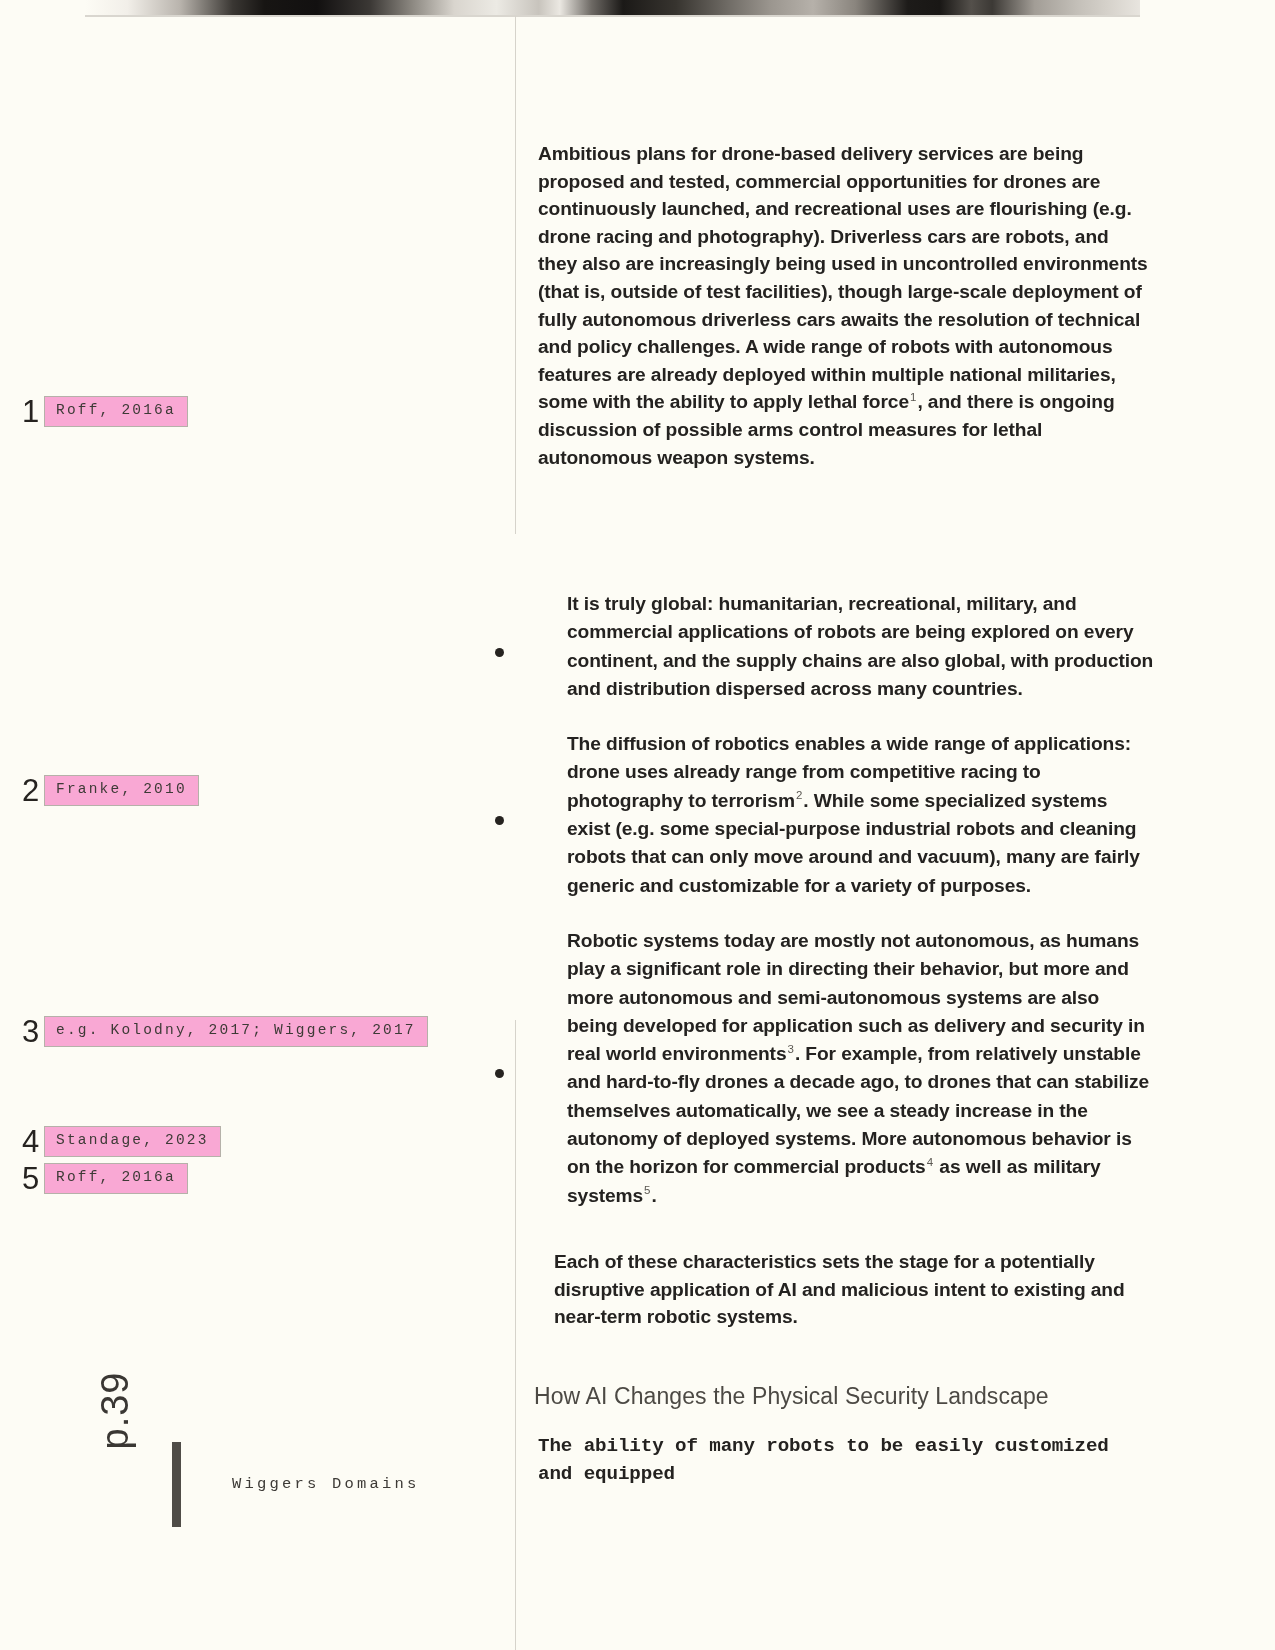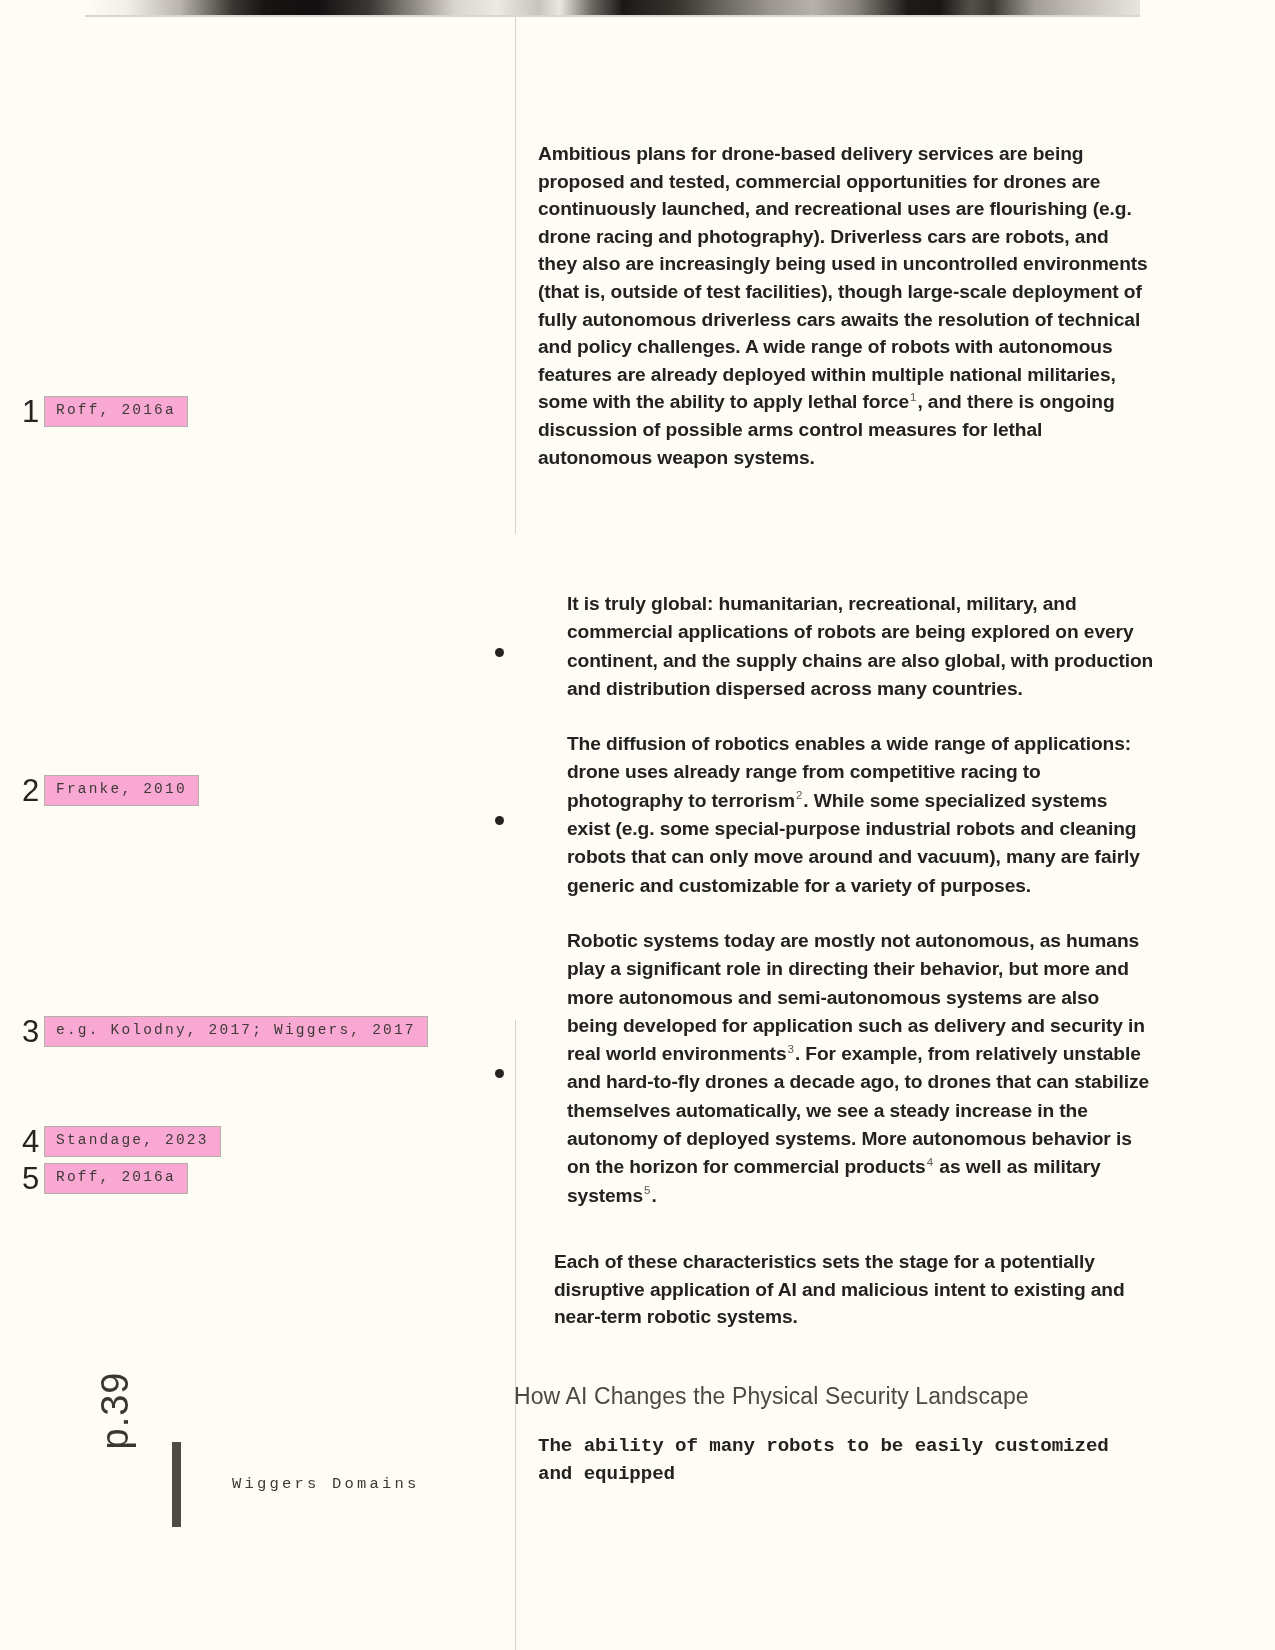--- a/index.html
+++ b/index.html
@@ -216,21 +216,21 @@
   
   .closing {
     position: absolute;
     left: 538px;
     top: 1248px;
     width: 580px;
     margin-left: 16px;
   }
   .section-head {
     position: absolute;
-    left: 514px;
+    left: 534px;
     top: 1383px;
     width: 620px;
     font-size: 23px;
     font-weight: 400;
     color: #4c4944;
     letter-spacing: 0.1px;
     line-height: 1.2;
   }
   .tail-para {
     position: absolute;

